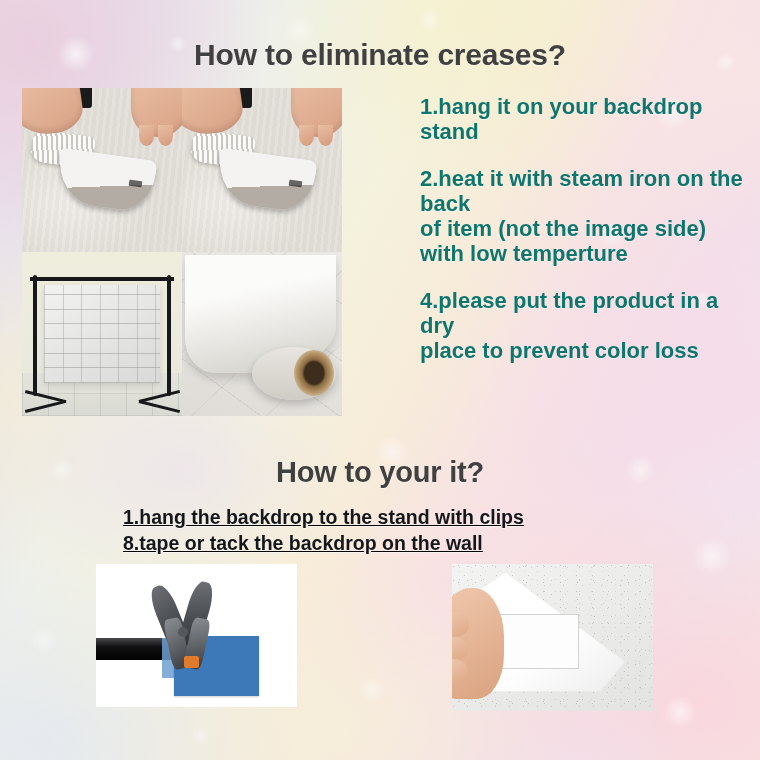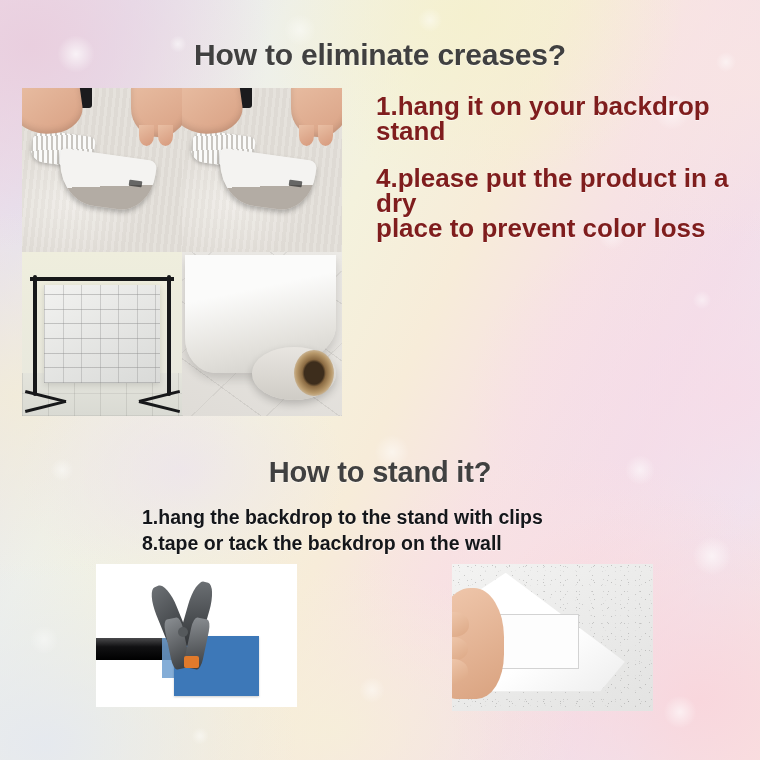--- a/index.html
+++ b/index.html
@@ -86,33 +86,34 @@
   }
   #title-creases{ top:38px; font-size:30px; }
   #title-hang{ top:456px; font-size:29px; }
 
   
   #steps-creases{
     position:absolute;
     left:376px; top:94px; width:378px;
   }
   .step{
-    color:#7f1d1d;
-    font-size:26px;
+    color:#0f766e;
+    font-size:22px;
     font-weight:bold;
     line-height:25px;
     margin-bottom:22px;
     text-shadow:0 1px 0 rgba(255,255,255,.5);
+    margin-left:44px;
   }
   .step:last-child{margin-bottom:0;}
 
   
   #steps-hang{
     position:absolute;
-    left:142px; top:504px; width:520px;
+    left:123px; top:504px; width:520px;text-decoration:underline;
   }
   .hang-step{
     color:#14161a;
     font-size:19.5px;
     font-weight:bold;
     line-height:26px;
     text-shadow:0 1px 0 rgba(255,255,255,.5);
   }
 
   
@@ -452,24 +453,25 @@
     <div class="cell roll-photo">
       <div class="ground"></div>
       <div class="sheet"></div>
       <div class="tube"></div>
     </div>
 
   </div>
 
   <div id="steps-creases">
     <div class="step">1.hang it on your backdrop stand</div>
+    <div class="step">2.heat it with steam iron on the back<br>of item (not the image side)<br>with low temperture</div>
     <div class="step">4.please put the product in a dry<br>place to prevent color loss</div>
   </div>
 
-  <div class="heading" id="title-hang">How to stand it?</div>
+  <div class="heading" id="title-hang">How to your it?</div>
 
   <div id="steps-hang">
     <div class="hang-step">1.hang the backdrop to the stand with clips</div>
     <div class="hang-step">8.tape or tack the backdrop on the wall</div>
   </div>
 
   <div id="photo-clamp">
     <div class="bar"></div>
     <div class="cloth-blue-fold"></div>
     <div class="cloth-blue"></div>

